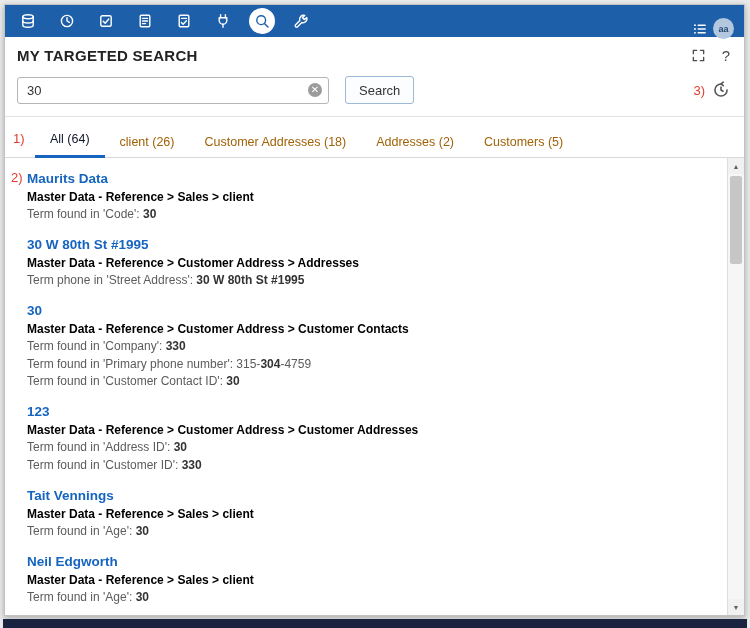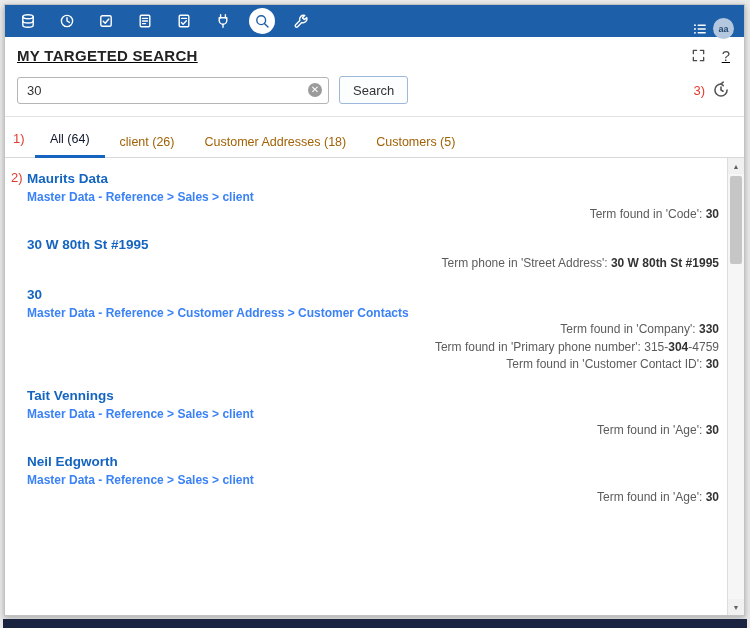--- a/index.html
+++ b/index.html
@@ -16,55 +16,55 @@
   .top-icon { width:26px; height:26px; display:flex; align-items:center; justify-content:center; color:#fff; cursor:pointer; }
   .top-icon.active { background:#fff; border-radius:50%; color:#1d5fa8; }
   .icon { display:inline-flex; width:16px; height:16px; }
   .icon svg { width:100%; height:100%; fill:none; stroke:currentColor; stroke-width:1.4; stroke-linecap:round; stroke-linejoin:round; }
   .top-right { margin-left:auto; display:flex; align-items:center; gap:0;margin-top:15px; }
   .top-right .top-icon { color:#fff; }
   .avatar { width:21px; height:21px; border-radius:50%; background:#b3c7de; color:#274a72; font-size:9px; font-weight:700;
             display:flex; align-items:center; justify-content:center; cursor:pointer; }
 
   
-  .header { display:flex; align-items:center; padding:10px 14px 6px 12px;text-decoration:underline; }
+  .header { display:flex; align-items:center; padding:10px 14px 6px 12px; }
   .page-title { font-size:15px; font-weight:700; color:#232323; letter-spacing:.3px; }
   .header-right { margin-left:auto; display:flex; align-items:center; gap:16px; color:#4a4a4a; }
   .header-right .icon { width:15px; height:15px; cursor:pointer; }
   .help { font-size:15px; color:#4a4a4a; cursor:pointer; }
 
   
   .search-row { display:flex; align-items:center; padding:6px 14px 12px 12px; border-bottom:1px solid #e3e3e3; }
   .search-wrap { position:relative; width:312px; }
   .search-input { width:100%; height:27px; border:1px solid #b5b5b5; border-radius:3px; padding:0 28px 0 9px;
                   font-size:13px; color:#333; font-family:inherit; outline:none; }
   .clear-btn { position:absolute; right:7px; top:50%; transform:translateY(-50%); width:14px; height:14px; border-radius:50%;
                background:#9b9b9b; color:#fff; font-size:10px; line-height:14px; text-align:center; cursor:pointer; }
-  .search-btn { margin-left:10px; height:28px; padding:0 13px; background:#fcfdfe; border:1px solid #9db8d9; border-radius:3px;
+  .search-btn { margin-left:16px; height:28px; padding:0 13px; background:#fcfdfe; border:1px solid #9db8d9; border-radius:3px;
                 font-size:13px; color:#333; font-family:inherit; cursor:pointer; }
   .search-right { margin-left:auto; display:flex; align-items:center; gap:7px; }
   .annotation { color:#e23b2e; font-size:13px; font-weight:400; }
   .history-btn { width:18px; height:18px; color:#555; cursor:pointer; }
   .history-btn .icon { width:18px; height:18px; }
 
   
   .tabs-row { position:relative; display:flex; align-items:flex-end; padding:8px 12px 0 30px; border-bottom:1px solid #d8d8d8; }
   .tabs-annotation { position:absolute; left:8px; top:14px; }
   .tab { padding:7px 15px 9px; font-size:12.5px; color:#a16207; cursor:pointer; white-space:nowrap; margin-bottom:-1px; }
   .tab.active { color:#0f172a; border-bottom:3px solid #1565c0; }
 
   
   .results-area { flex:1; display:flex; position:relative; overflow:hidden; }
   .results-annotation { position:absolute; left:6px; top:12px; z-index:2; }
   .results-list { flex:1; overflow:hidden; padding:11px 8px 0 22px; }
   .result { margin-bottom:12px; }
   .result-title { display:inline-block; color:#1565c0; font-size:13.5px; font-weight:700; margin-bottom:3px;
                   text-decoration:none; cursor:pointer; }
-  .result-path { font-size:12px; font-weight:700; color:#3b82f6; line-height:1.4; }
-  .result-match { font-size:12px; color:#5c5c5c; line-height:1.45;text-align:right; }
+  .result-path { font-size:12px; font-weight:700; color:#000000; line-height:1.4; }
+  .result-match { font-size:12px; color:#5c5c5c; line-height:1.45; }
   .result-match b { color:#333; font-weight:700; }
 
   
   .scrollbar { width:17px; flex:none; background:#f6f6f6; border-left:1px solid #ddd; display:flex; flex-direction:column; }
   .sb-btn { height:16px; display:flex; align-items:center; justify-content:center; font-size:7px; color:#606060;
             background:#f1f1f1; cursor:pointer; }
   .sb-track { flex:1; position:relative; }
   .sb-thumb { position:absolute; left:2px; right:2px; top:2px; height:88px; background:#c6c6c6; border-radius:2px; cursor:pointer; }
 </style>
 </head>
@@ -185,29 +185,31 @@
             </span>
         </span>
       </div>
     </div>
 
     <div class="tabs-row">
       <span class="annotation tabs-annotation">1)</span>
     <div class="tab active">All (64)</div>
         <div class="tab">client (26)</div>
         <div class="tab">Customer Addresses (18)</div>
+        <div class="tab">Addresses (2)</div>
         <div class="tab">Customers (5)</div>
       </div>
 
     <div class="results-area">
       <span class="annotation results-annotation">2)</span>
       <div class="results-list">
           <div class="result"><a class="result-title">Maurits Data</a><div class="result-path">Master Data - Reference &gt; Sales &gt; client</div><div class="result-match"><span>Term found in 'Code': </span><b>30</b></div></div>
-          <div class="result"><a class="result-title">30 W 80th St #1995</a><div class="result-match"><span>Term phone in 'Street Address': </span><b>30 W 80th St #1995</b></div></div>
+          <div class="result"><a class="result-title">30 W 80th St #1995</a><div class="result-path">Master Data - Reference &gt; Customer Address &gt; Addresses</div><div class="result-match"><span>Term phone in 'Street Address': </span><b>30 W 80th St #1995</b></div></div>
           <div class="result"><a class="result-title">30</a><div class="result-path">Master Data - Reference &gt; Customer Address &gt; Customer Contacts</div><div class="result-match"><span>Term found in 'Company': </span><b>330</b></div><div class="result-match"><span>Term found in 'Primary phone number': 315-</span><b>304</b><span>-4759</span></div><div class="result-match"><span>Term found in 'Customer Contact ID': </span><b>30</b></div></div>
+          <div class="result"><a class="result-title">123</a><div class="result-path">Master Data - Reference &gt; Customer Address &gt; Customer Addresses</div><div class="result-match"><span>Term found in 'Address ID': </span><b>30</b></div><div class="result-match"><span>Term found in 'Customer ID': </span><b>330</b></div></div>
           <div class="result"><a class="result-title">Tait Vennings</a><div class="result-path">Master Data - Reference &gt; Sales &gt; client</div><div class="result-match"><span>Term found in 'Age': </span><b>30</b></div></div>
           <div class="result"><a class="result-title">Neil Edgworth</a><div class="result-path">Master Data - Reference &gt; Sales &gt; client</div><div class="result-match"><span>Term found in 'Age': </span><b>30</b></div></div>
         </div>
       <div class="scrollbar">
         <div class="sb-btn">▲</div>
         <div class="sb-track">
           <div class="sb-thumb"></div>
         </div>
         <div class="sb-btn">▼</div>
       </div>

